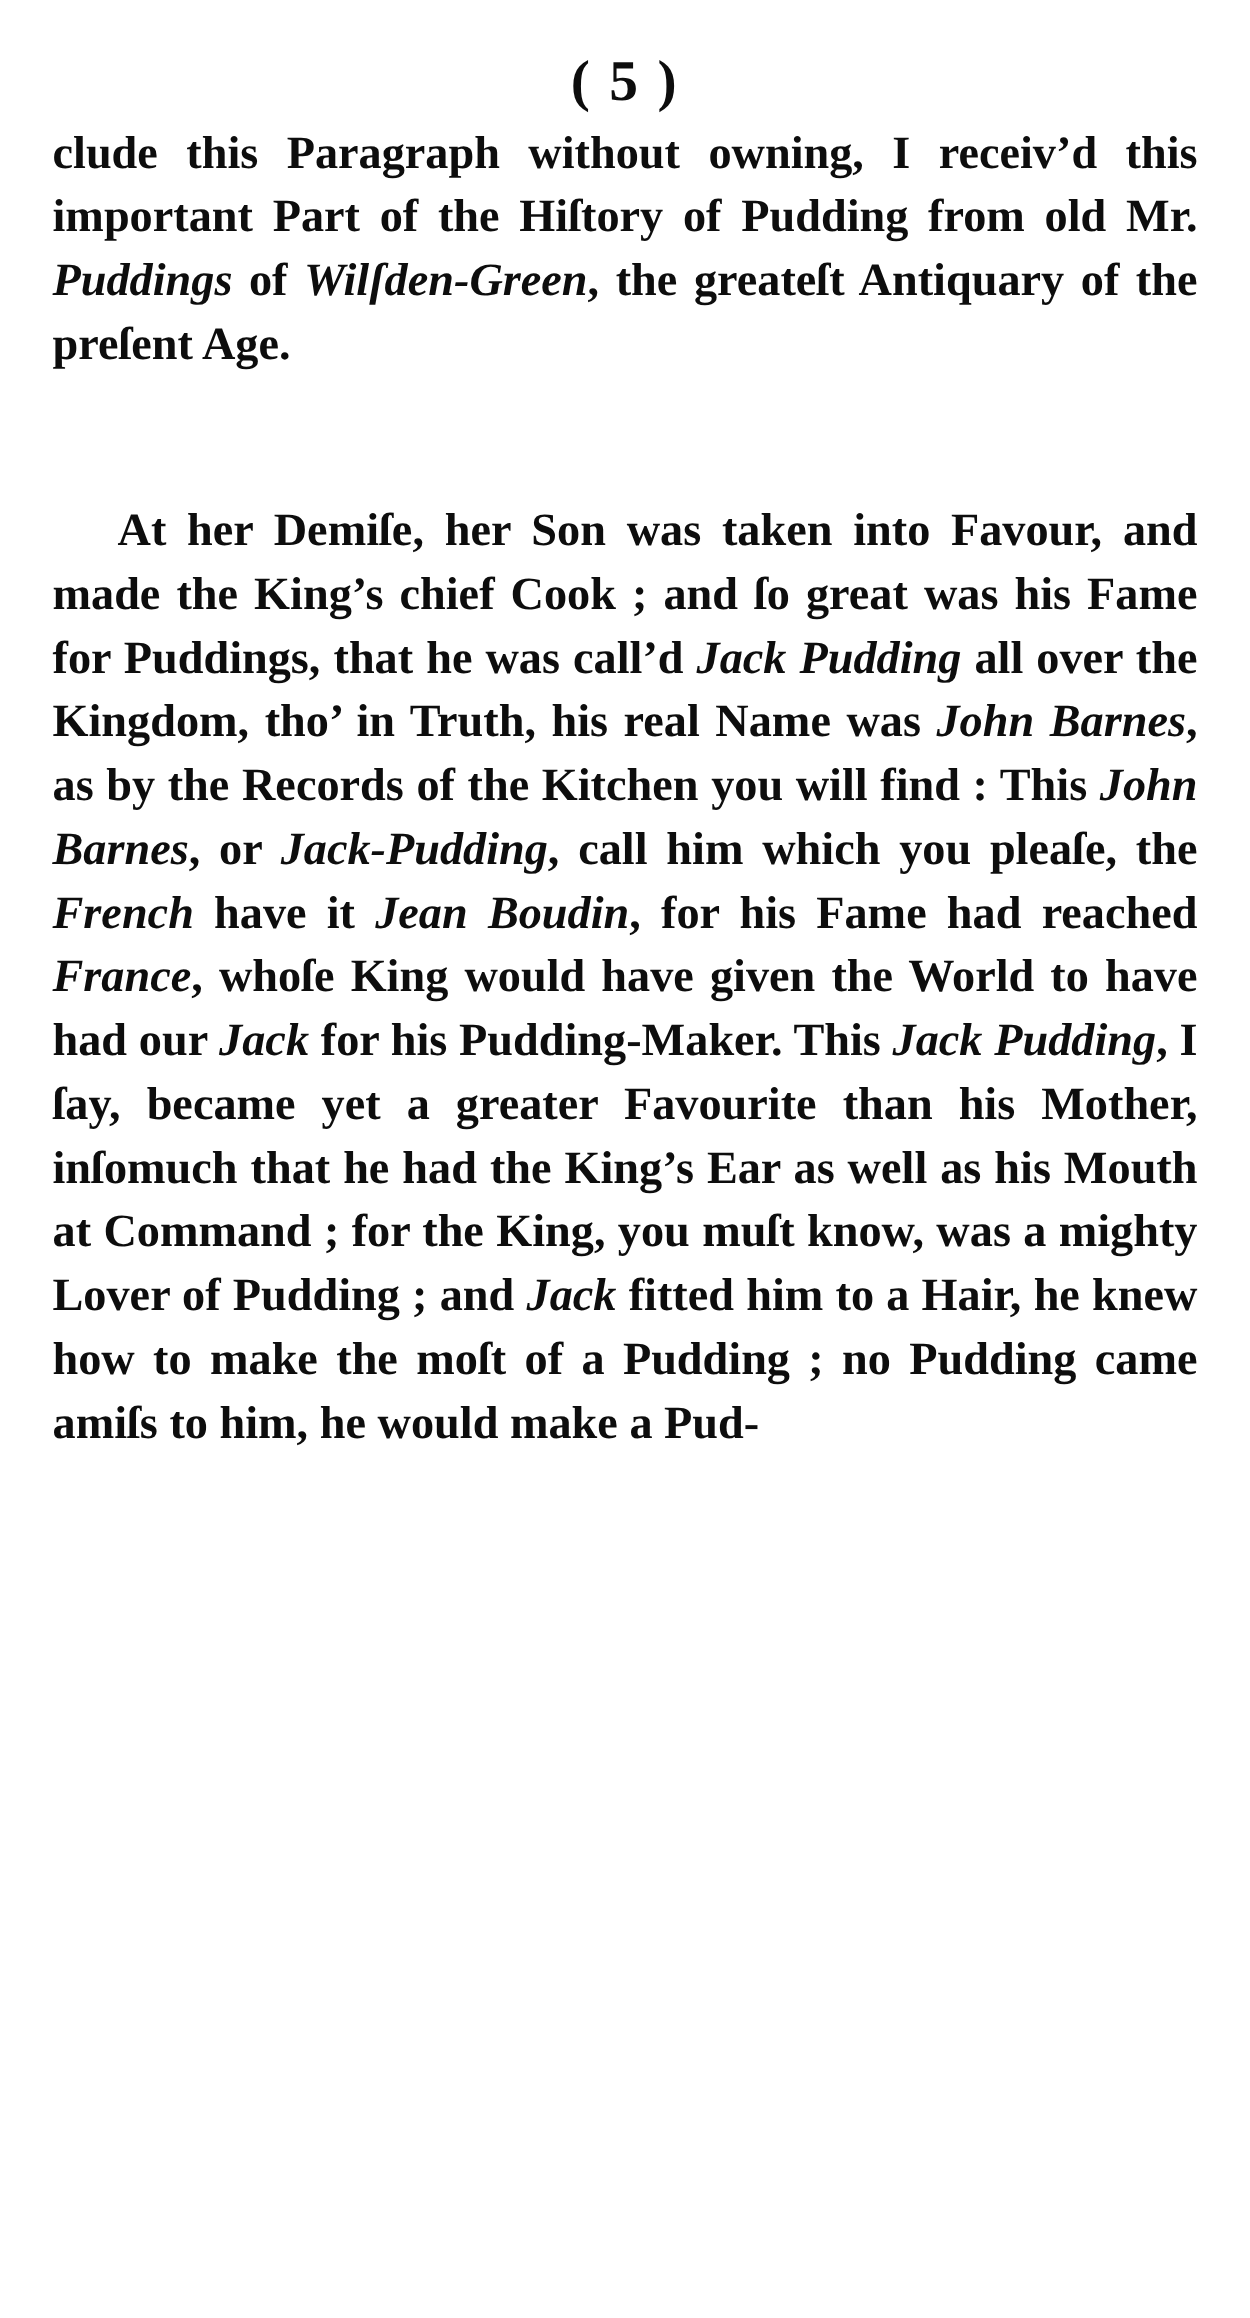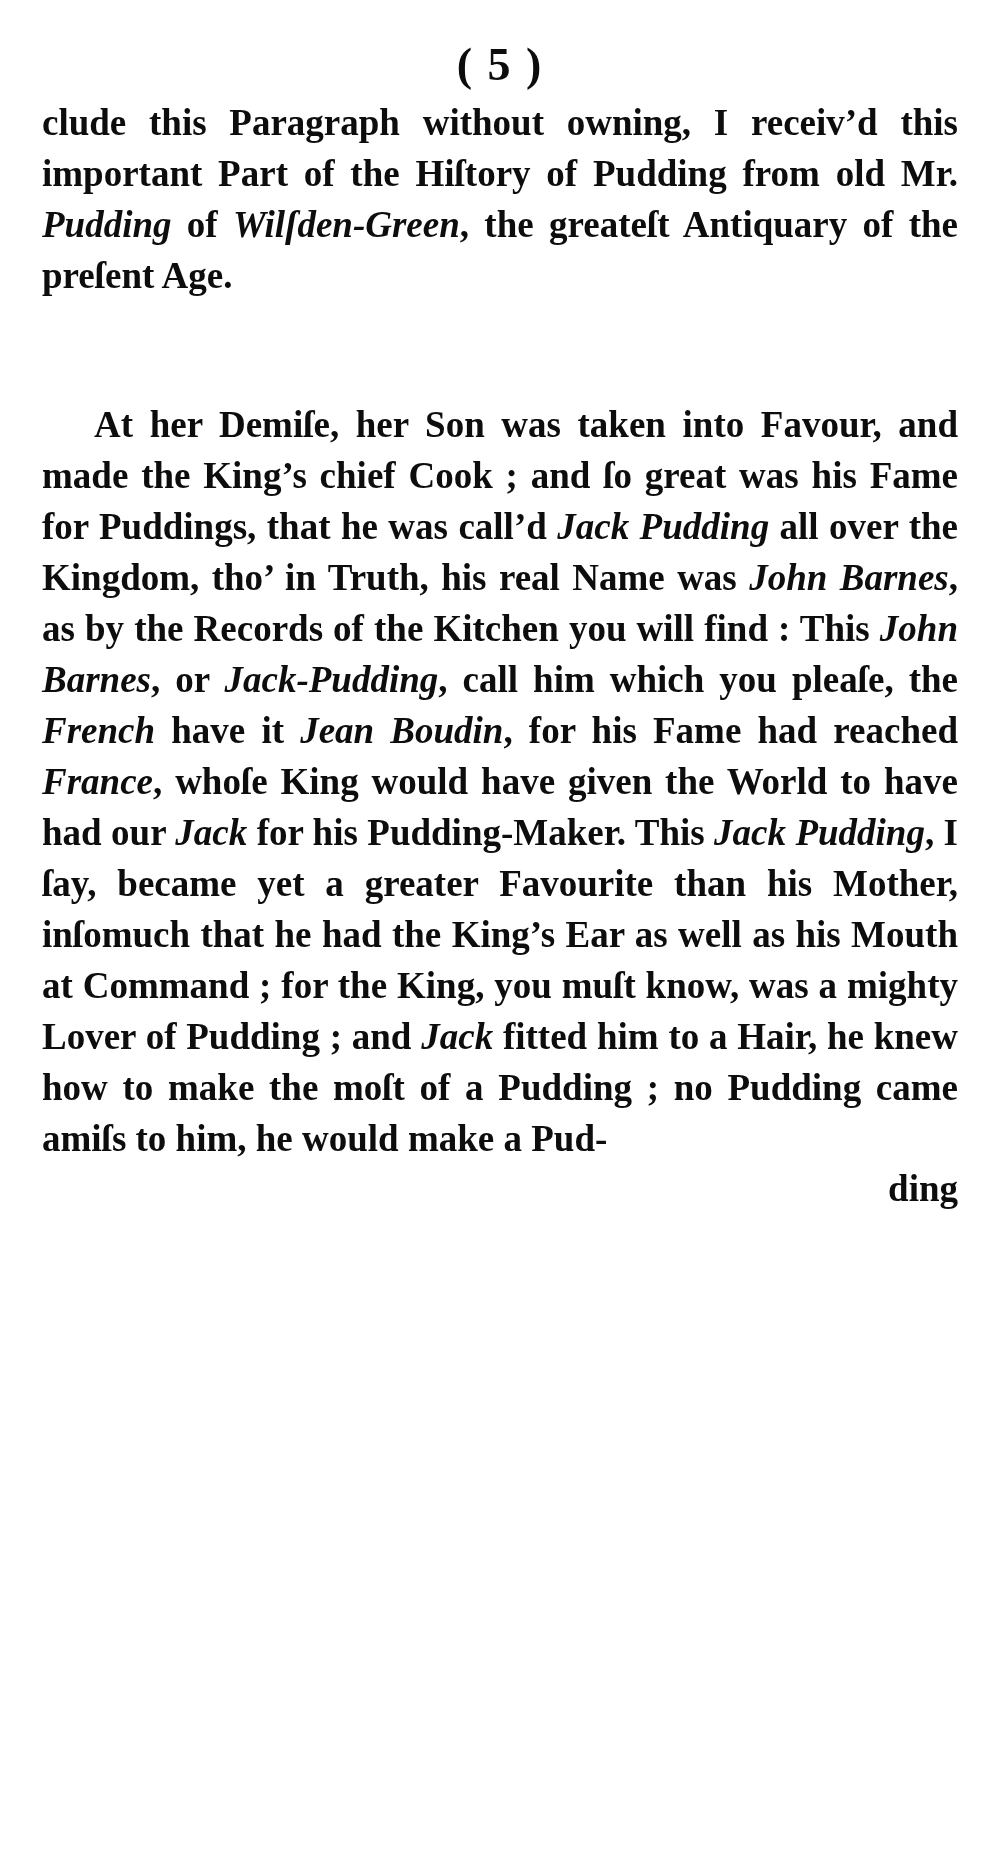--- a/index.html
+++ b/index.html
@@ -69,21 +69,20 @@
   }
 </style>
 </head>
 <body>
 
 <div class="page">
 
   <div class="page-number">( 5 )</div>
 
   <div class="body-text">
-    <p class="para">clude this Paragraph without owning, I receiv’d this important Part of the Hiſtory of Pudding from old Mr. <i class="it">Pudding</i> of <i class="it">Wilſden-Green</i>, the greateſt Antiquary of the preſent Age.</p>
+    <p class="para">clude this Paragraph without owning, I receiv’d this important Part of the Hiſtory of Pudding from old Mr. <i class="it">Puddings</i> of <i class="it">Wilſden-Green</i>, the greateſt Antiquary of the preſent Age.</p>
     <div class="gap"></div>
     <div class="gap-small"></div>
     <p class="para indent">At her Demiſe, her Son was taken into Favour, and made the King’s chief Cook ; and ſo great was his Fame for Puddings, that he was call’d <i class="it">Jack Pudding</i> all over the Kingdom, tho’ in Truth, his real Name was <i class="it">John Barnes</i>, as by the Records of the Kitchen you will find : This <i class="it">John Barnes</i>, or <i class="it">Jack-Pudding</i>, call him which you pleaſe, the <i class="it">French</i> have it <i class="it">Jean Boudin</i>, for his Fame had reached <i class="it">France</i>, whoſe King would have given the World to have had our <i class="it">Jack</i> for his Pudding-Maker. This <i class="it">Jack Pudding</i>, I ſay, became yet a greater Favourite than his Mother, inſomuch that he had the King’s Ear as well as his Mouth at Command ; for the King, you muſt know, was a mighty Lover of Pudding ; and <i class="it">Jack</i> fitted him to a Hair, he knew how to make the moſt of a Pudding ; no Pudding came amiſs to him, he would make a Pud-</p>
   </div>
 
-  <div class="catchword">ding</div>
 
 </div>
 
 </body></html>

